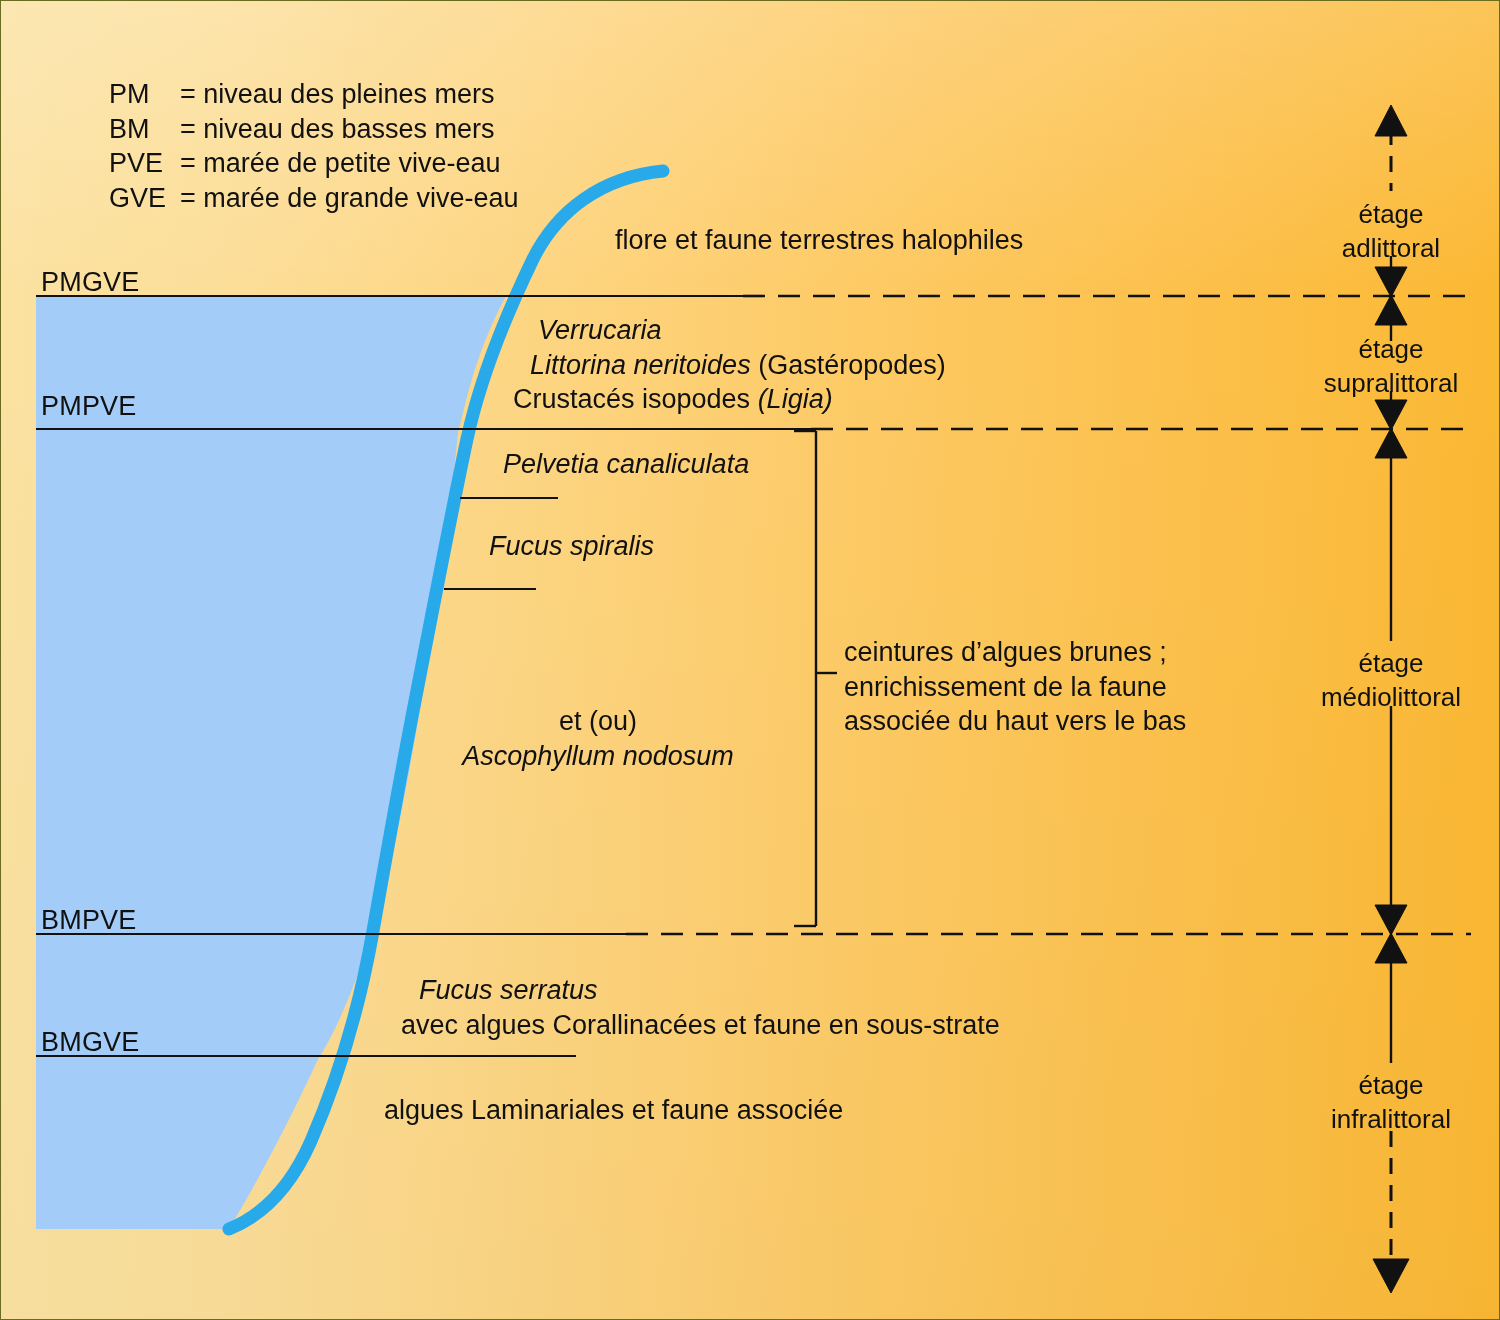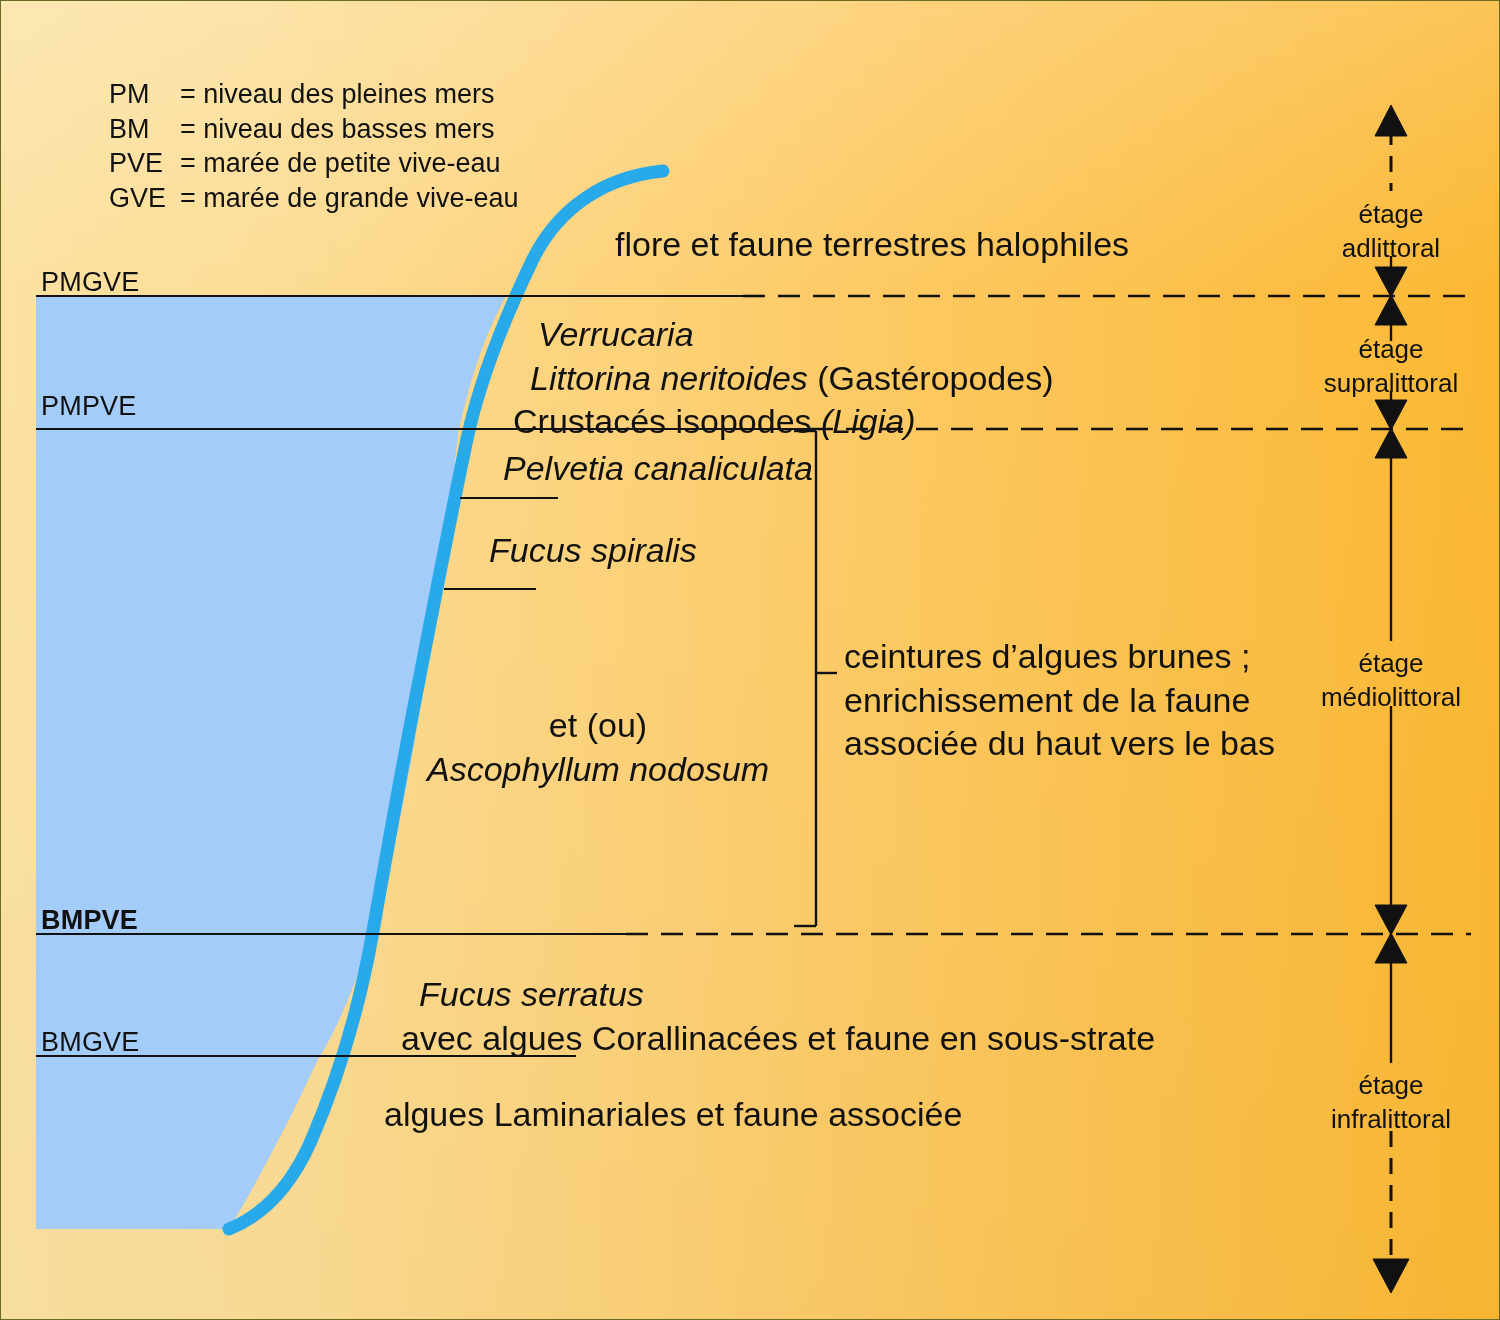--- a/index.html
+++ b/index.html
@@ -14,21 +14,21 @@
       linear-gradient(to right, #FBE2A2 0%, #FCDD96 18%, #FDD37C 40%, #FDC85F 62%, #FCBF48 82%, #FBB833 100%);
     border:1px solid #6b6b20;
     box-sizing:border-box;
   }
   #svgroot{position:absolute;left:0;top:0;width:1500px;height:1320px;}
   .txt{position:absolute;white-space:nowrap;line-height:1.28;}
   .lvl{font-size:27px;letter-spacing:0.2px;}
   .legend{font-size:27px;}
   .legend-row{display:block;}
   .legend-key{display:inline-block;width:62px;text-align:left;margin-right:9px;}
-  .body-txt{font-size:34px;}
+  .body-txt{font-size:27px;}
   .ital{font-style:italic;}
   .stage-lbl{position:absolute;font-size:26px;text-align:center;line-height:1.3;white-space:nowrap;}
   .ctr{transform:translateX(-50%);}
 </style>
 </head>
 <body>
 
 <div id="stage">
 
   <svg id="svgroot" viewBox="0 0 1500 1320">
@@ -130,21 +130,21 @@
       <span>marée de petite vive-eau</span>
     </span>
     <span class="legend-row">
       <span class="legend-key">GVE</span><span>=</span>
       <span>marée de grande vive-eau</span>
     </span>
   </div>
 
   <div class="txt lvl" style="left:40px;top:264px;">PMGVE</div>
   <div class="txt lvl" style="left:40px;top:388px;">PMPVE</div>
-  <div class="txt lvl" style="left:40px;top:902px;font-weight:bold;">BMPVE</div>
+  <div class="txt lvl" style="left:40px;top:902px;">BMPVE</div>
   <div class="txt lvl" style="left:40px;top:1024px;">BMGVE</div>
 
   <div class="txt body-txt" style="left:614px;top:222px;">flore et faune terrestres halophiles</div>
 
   <div class="txt body-txt" style="left:512px;top:312px;">
     <div style="padding-left:25px;">
       <span class="ital">Verrucaria</span>
     </div>
     <div style="padding-left:17px;">
       <span class="ital">Littorina neritoides</span><span> (Gastéropodes)</span>

